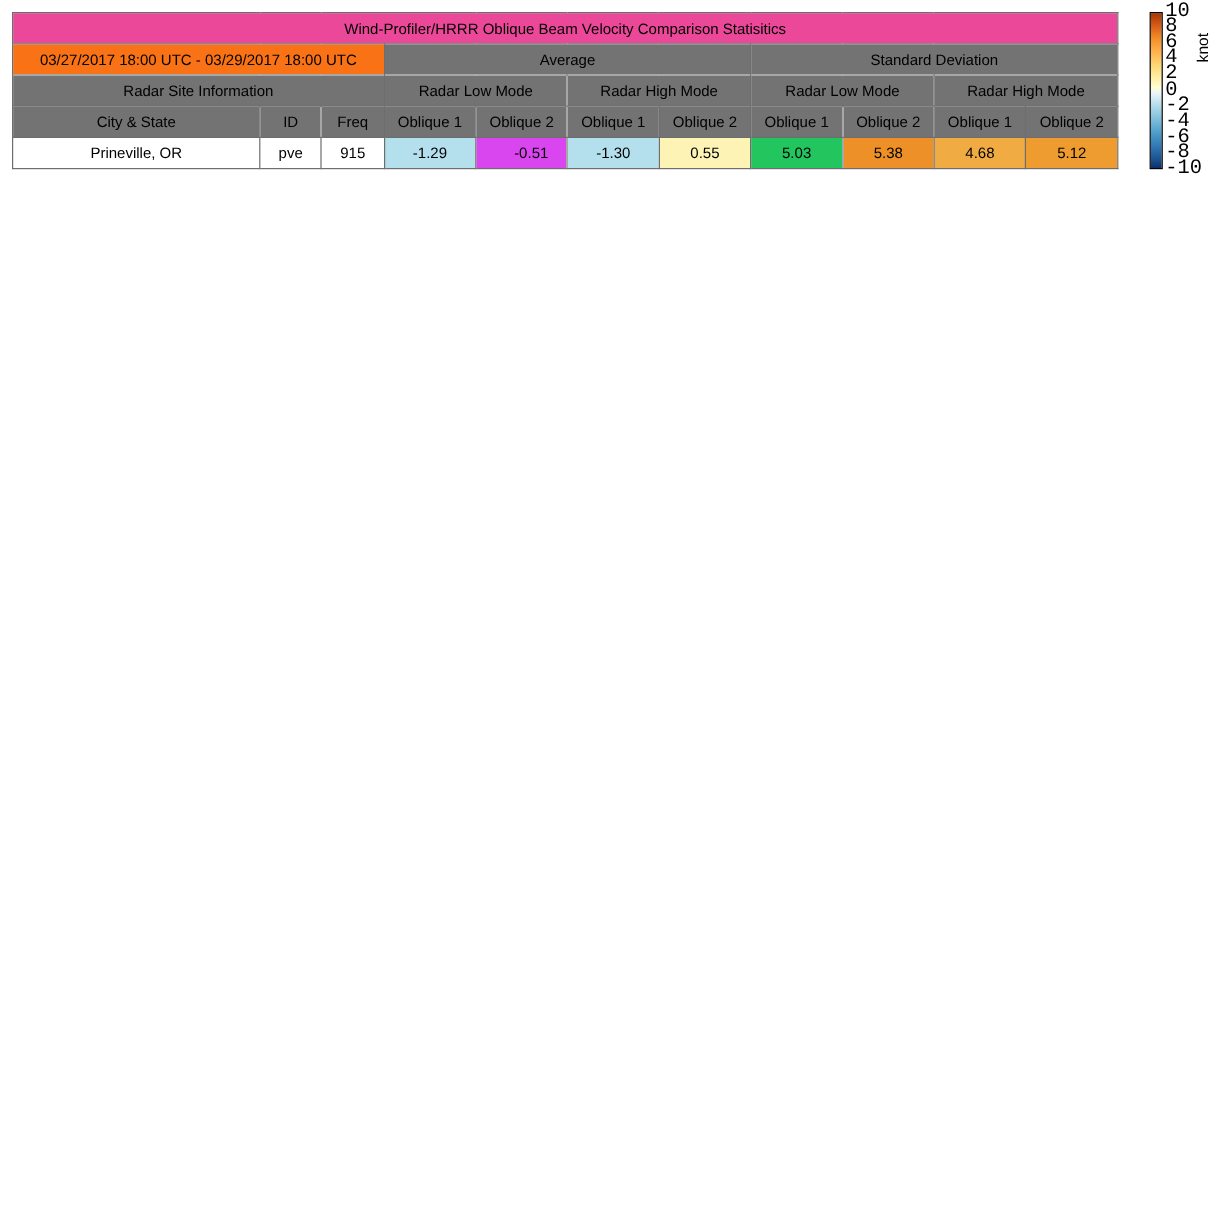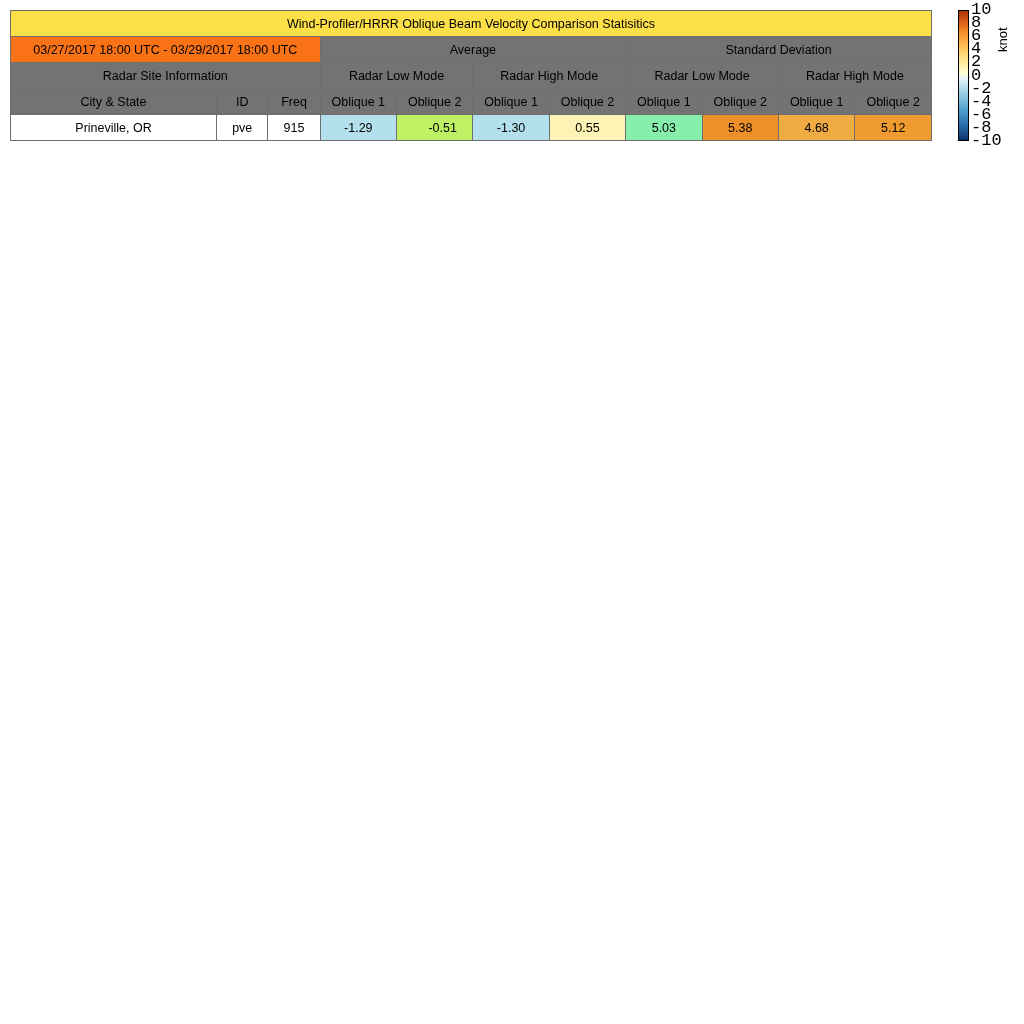--- a/index.html
+++ b/index.html
@@ -38,21 +38,21 @@
     line-height: 14px;
     height: 25px;
     padding: 0 3px;
     white-space: nowrap;
     overflow: hidden;
   }
   td.hdr {
     background: #737373;
   }
   td.title-cell {
-    background: #fde047;
+    background: #ec4899;
     font-size: 12.5px;
   }
   td.daterange {
     background: #f97316;
     font-size: 12.5px;
     text-align: left;
     padding-left: 5px;
   }
   td.datacell {
     background: #ffffff;
@@ -165,24 +165,24 @@
         <td class="hdr">Oblique 2</td>
         <td class="hdr">Oblique 1</td>
         <td class="hdr">Oblique 2</td>
       </tr>
 
       <tr>
         <td class="citycell">Prineville, OR</td>
         <td class="datacell">pve</td>
         <td class="datacell">915</td>
         <td class="datacell" style="background-color: rgb(179, 224, 236);">-1.29</td>
-        <td class="datacell" style="background-color: #bef264; padding-left: 19px;">-0.51</td>
+        <td class="datacell" style="background-color: #d946ef; padding-left: 19px;">-0.51</td>
         <td class="datacell" style="background-color: rgb(179, 224, 236);">-1.30</td>
         <td class="datacell" style="background-color: rgb(253, 243, 180);">0.55</td>
-        <td class="datacell" style="background-color: #86efac;">5.03</td>
+        <td class="datacell" style="background-color: #22c55e;">5.03</td>
         <td class="datacell" style="background-color: rgb(237, 144, 39);">5.38</td>
         <td class="datacell" style="background-color: rgb(240, 171, 67);">4.68</td>
         <td class="datacell" style="background-color: rgb(238, 155, 48); margin-left: 44px;">5.12</td>
       </tr>
     </tbody>
   </table>
 </div>
 
 <div id="colorbar-group">
   <div id="colorbar-bar"></div>

